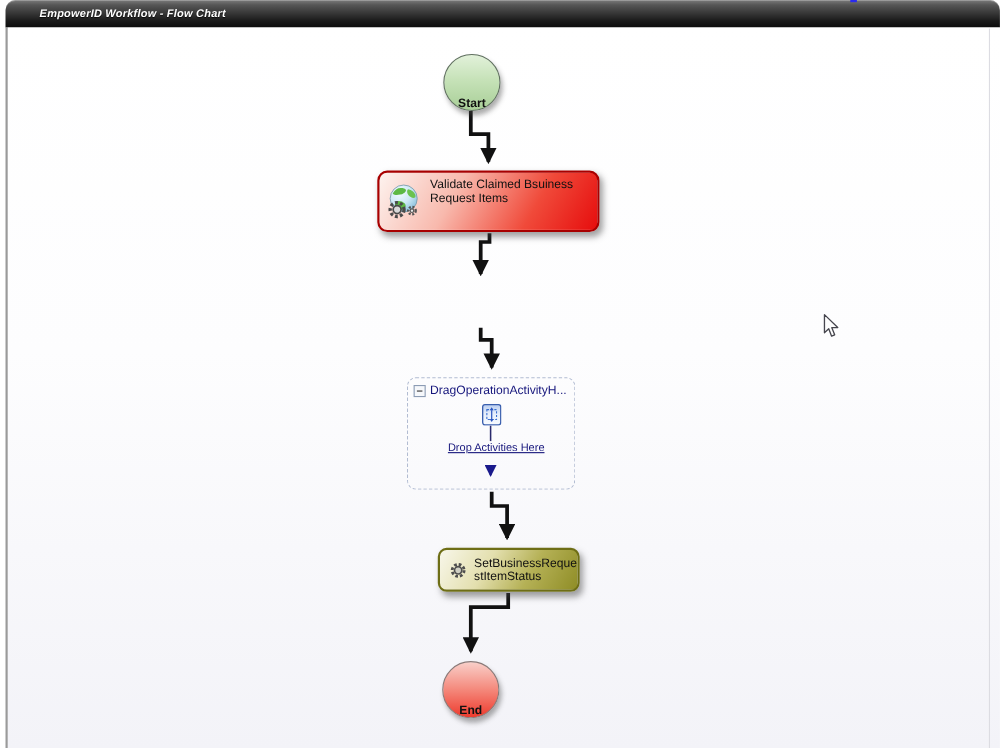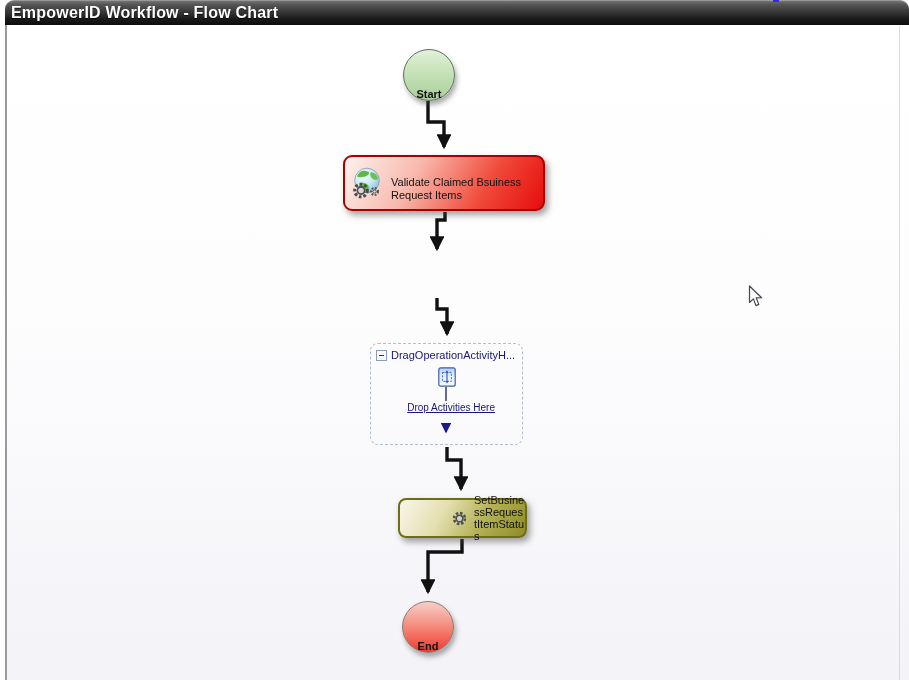--- a/index.html
+++ b/index.html
@@ -5,22 +5,22 @@
   html,body{margin:0;padding:0;background:#ffffff;width:909px;height:680px;overflow:hidden;
     font-family:"Liberation Sans", sans-serif;}
   #canvas{position:relative;width:909px;height:680px;}
 
   
   .titlebar{position:absolute;left:5px;top:0;width:904px;height:25px;
     border-radius:9px 9px 0 0;
     background:linear-gradient(180deg,#7b7b7b 0%,#565656 18%,#3a3a3a 45%,#1b1b1b 75%,#0c0c0c 100%);
     box-shadow:inset 0 1px 0 rgba(255,255,255,.25);
     display:flex;align-items:center;}
-  .titlebar-text{padding-left:6px;color:#ffffff;font-size:16px;font-weight:bold;
-    text-shadow:0 1px 1px rgba(0,0,0,.8);letter-spacing:.2px;}
+  .titlebar-text{padding-left:31px;color:#ffffff;font-size:10px;font-weight:bold;
+    text-shadow:0 1px 1px rgba(0,0,0,.8);letter-spacing:.2px;font-style:italic;}
   .content{position:absolute;left:5px;top:25px;width:902px;height:655px;
     border-left:2px solid #9a9a9a;
     background:linear-gradient(180deg,#ffffff 0%,#fdfdfe 45%,#f3f3f8 100%);}
   .right-line{position:absolute;left:899px;top:26px;width:1px;height:654px;background:#dcdce2;}
   .blue-artifact{position:absolute;left:773px;top:0;width:6px;height:2px;background:#2a2aee;}
 
   
   .node{position:absolute;box-sizing:border-box;}
   .circle-node{border-radius:50%;display:flex;align-items:flex-end;justify-content:center;
     font-size:11px;font-weight:bold;color:#111;
@@ -32,26 +32,26 @@
     background:linear-gradient(180deg,#f9cfc9 0%,#f4887b 50%,#ee3b2e 100%);
     border:1.5px solid #8a7a78;}
 
   .activity{border-radius:9px;display:flex;align-items:center;
     box-shadow:3px 4px 6px rgba(70,70,70,.5);font-size:11px;color:#111;}
   .red-activity{left:343px;top:155px;width:202px;height:56px;
     border:2px solid #a80000;
     background:linear-gradient(120deg,#fdf3ef 0%,#f8b9ad 35%,#f04a3a 70%,#e60d0d 100%);
     align-items:flex-start;}
   .red-activity .icon-wrap{margin:10px 4px 0 6px;}
-  .red-activity .lbl{margin-top:19px;width:150px;line-height:13px;text-align:left;}
+  .red-activity .lbl{margin-top:5px;width:150px;line-height:13px;text-align:left;}
 
   .olive-activity{border:2px solid #6e6e16;border-radius:8px;
     background:linear-gradient(120deg,#f8f7ea 0%,#e3dfae 35%,#b5b156 65%,#8f8d26 100%);}
   .olive1{left:373px;top:257px;width:130px;height:40px;}
-  .olive2{left:398px;top:498px;width:129px;height:40px;padding-left:43px;}
+  .olive2{left:398px;top:498px;width:129px;height:40px;}
   .olive-activity .icon-wrap{margin:0 6px 0 8px;display:flex;align-items:center;}
   .olive-activity .lbl{line-height:12px;}
   .break-lbl{width:96px;word-break:break-all;}
 
   
   .drop-container{left:370px;top:343px;width:153px;height:102px;
     border:1px dashed #b2bcd2;border-radius:8px;background:transparent;}
   .drop-header{position:absolute;left:5px;top:5px;display:flex;align-items:flex-end;gap:4px;}
   .collapse-box{width:9px;height:9px;border:1px solid #8c9cb4;background:#f6f8fb;
     display:flex;align-items:center;justify-content:center;}

